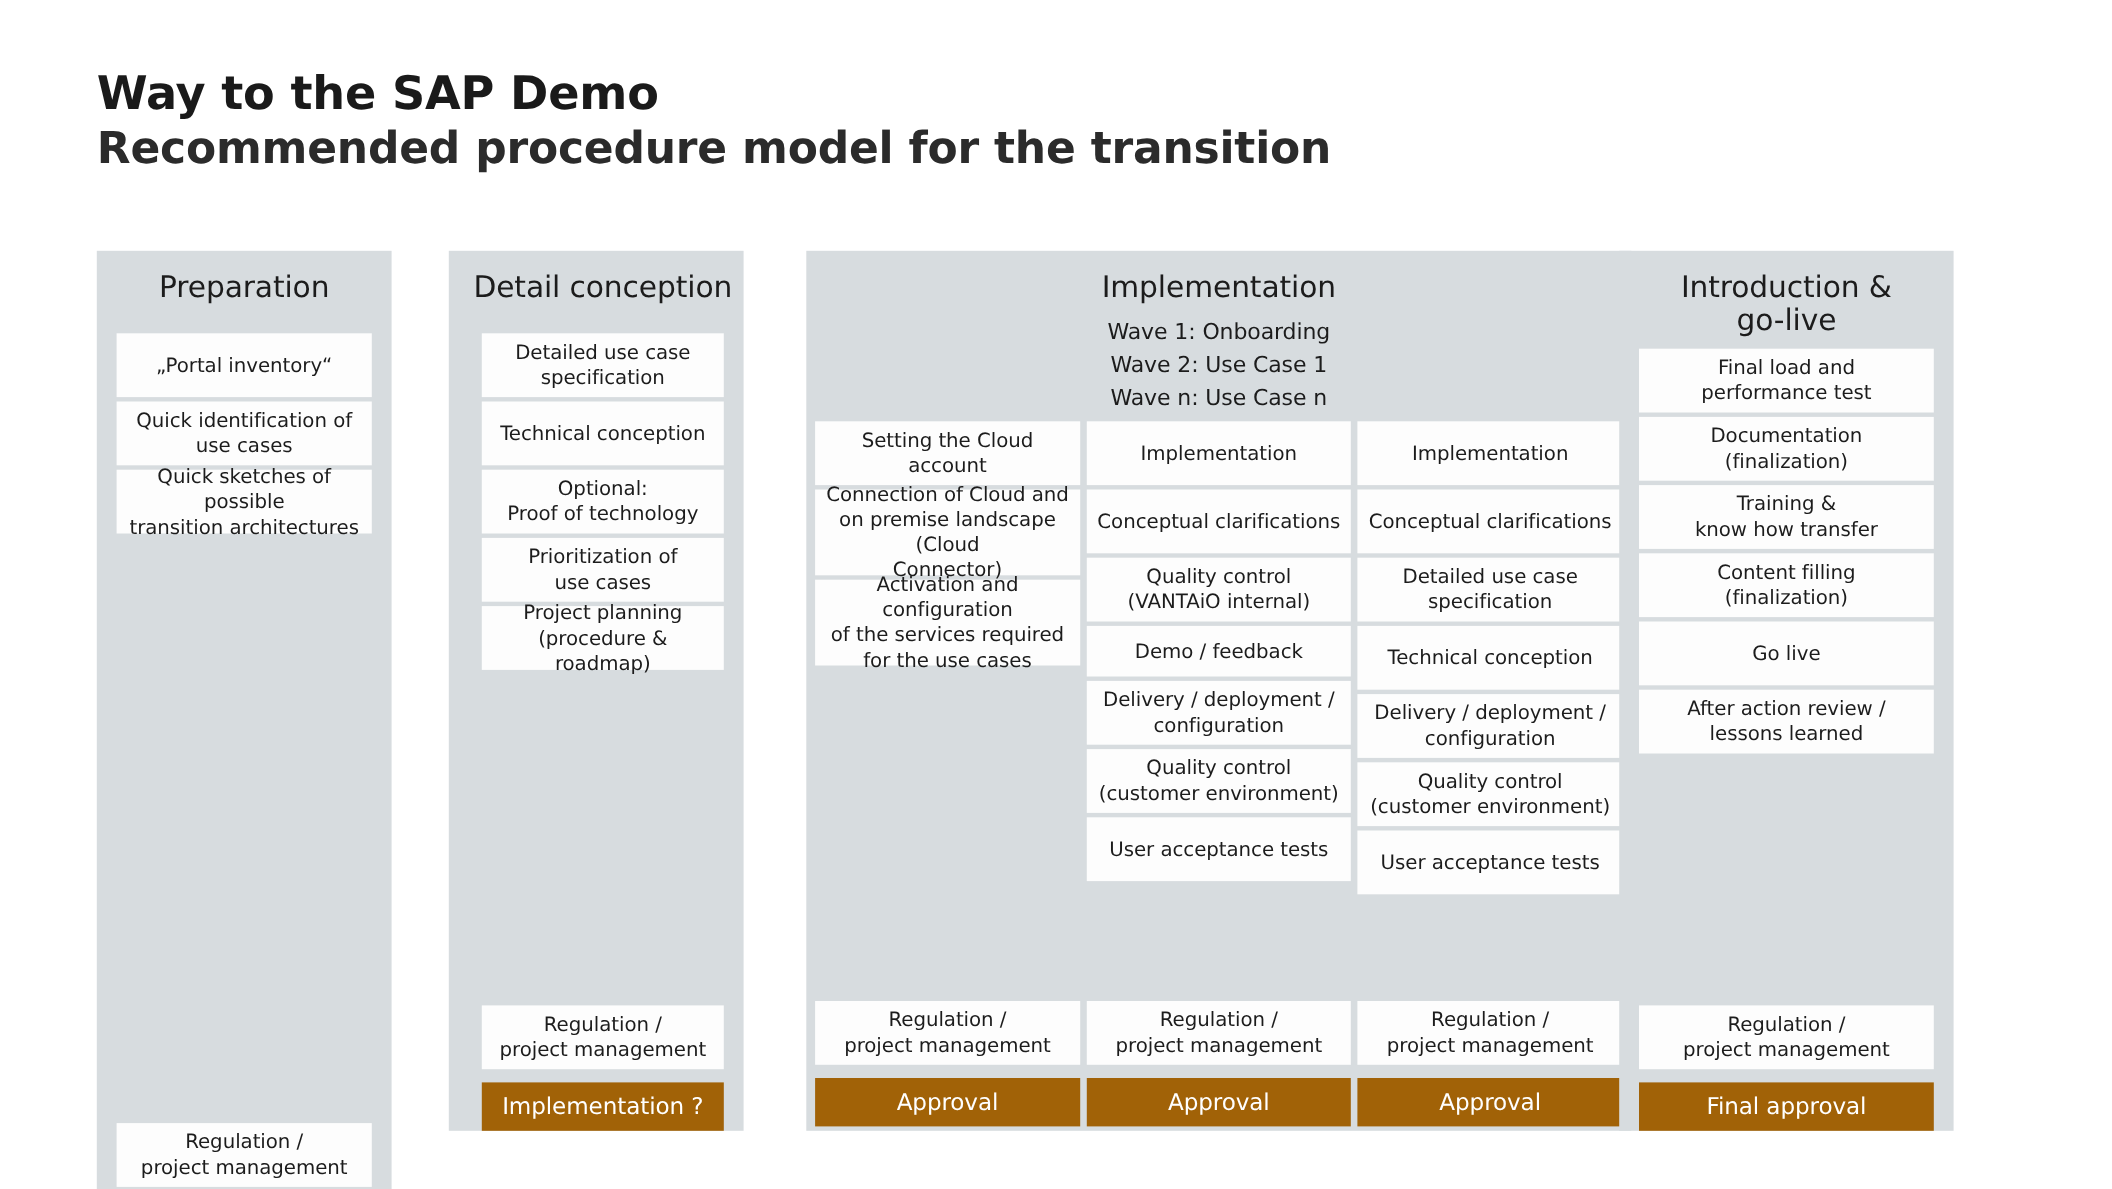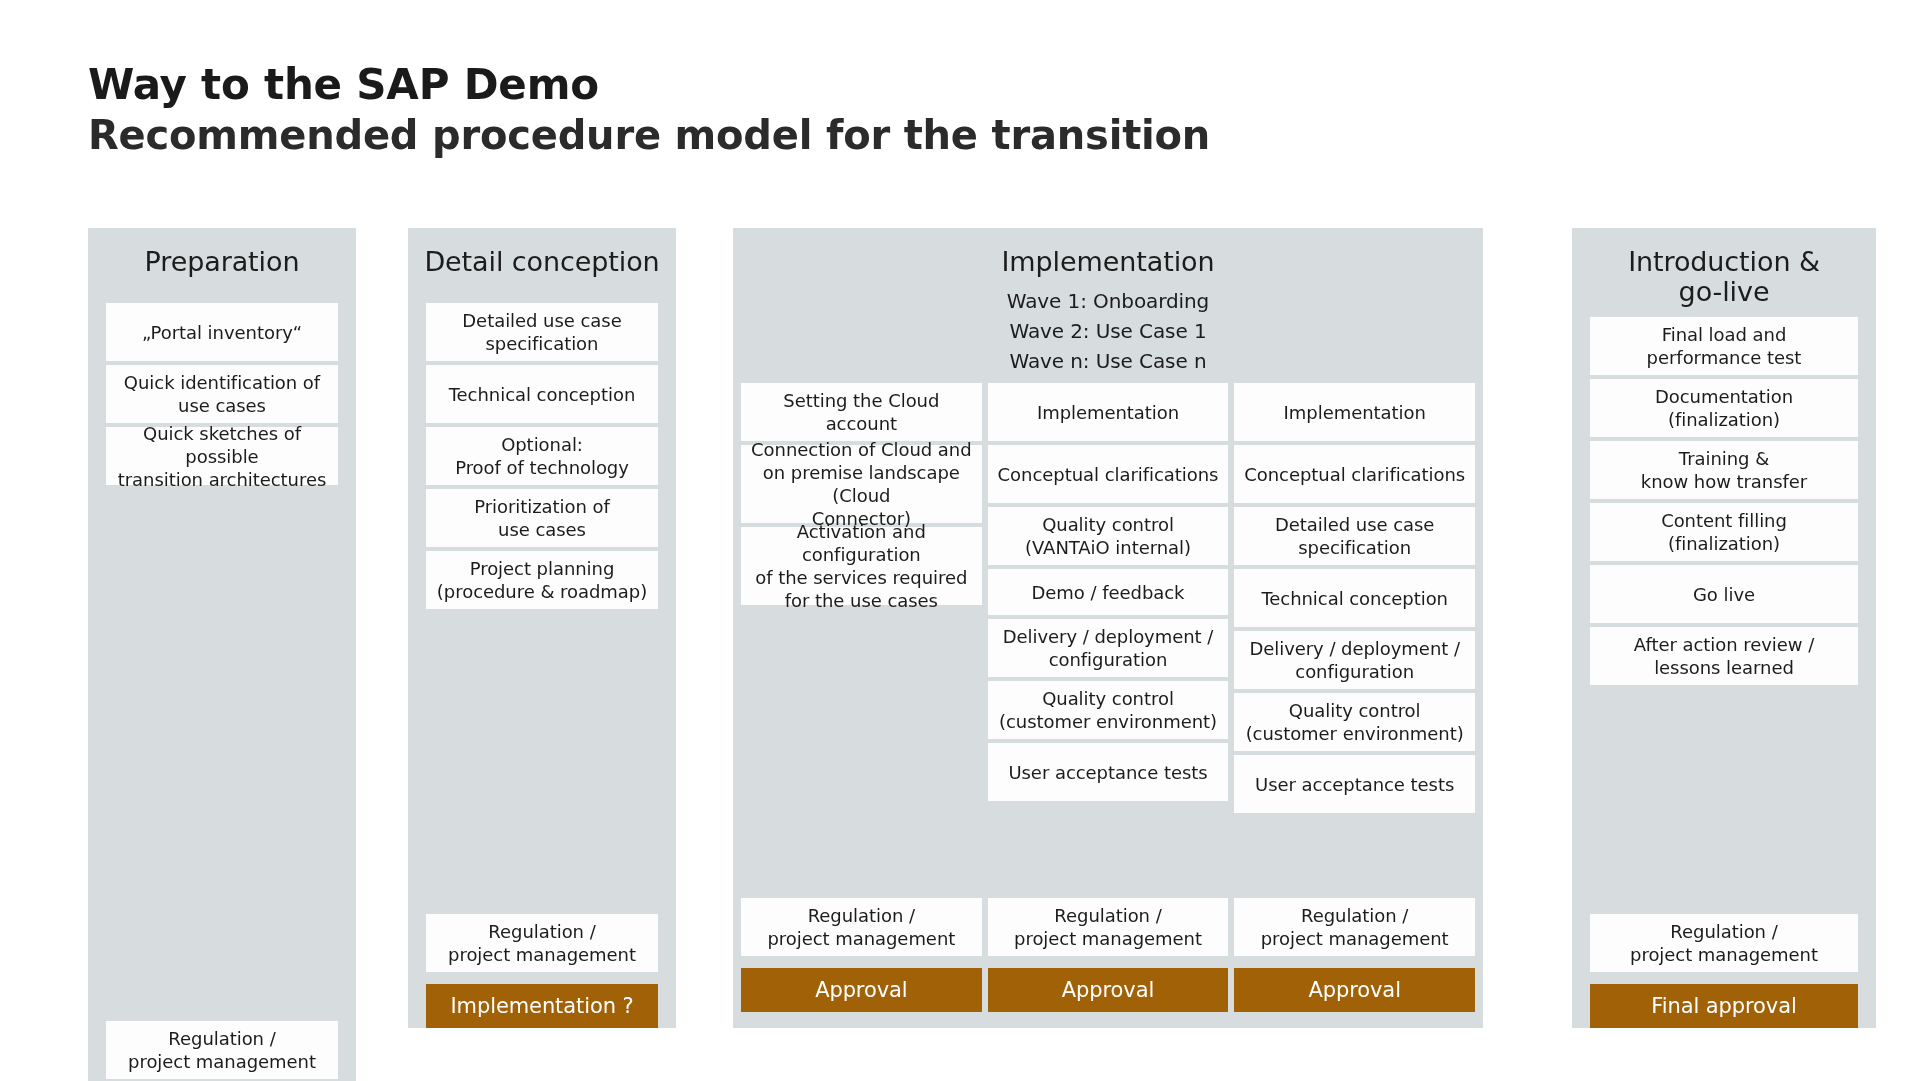--- a/index.html
+++ b/index.html
@@ -68,21 +68,21 @@
           <div class="card" style="height: 58px;">Quick identification of<br>use cases</div>
           <div class="card" style="height: 58px;">Quick sketches of possible<br>transition architectures</div>
         </div>
       <div class="spacer"></div>
       <div class="card" style="height:58px;">Regulation /<br>project management</div>
       <div class="cta-pad"></div>
       <div class="cta">Go / no go ?</div>
     </div>
   </div>
 
-  <div class="panel" id="panel-detail" style="left:408px;top:0;width:268px;height:800px;">
+  <div class="panel" id="panel-detail" style="left:408px;top:0;width:268px;height:800px;padding-left:12px;">
     <div class="panel-title">Detail conception</div>
     <div class="single-col">
       <div class="body-cards" style="margin-top:26px;">
           <div class="card" style="height: 58px;">Detailed use case<br>specification</div>
           <div class="card" style="height: 58px;">Technical conception</div>
           <div class="card" style="height: 58px;">Optional:<br>Proof of technology</div>
           <div class="card" style="height: 58px;">Prioritization of<br>use cases</div>
           <div class="card" style="height: 58px;">Project planning<br>(procedure &amp; roadmap)</div>
         </div>
       <div class="spacer"></div>
@@ -92,21 +92,21 @@
     </div>
   </div>
 
   <div class="panel" id="panel-implementation" style="left:733px;top:0;width:750px;height:800px;">
     <div class="panel-title">Implementation</div>
     <div class="wave-head-row">
       <div class="wave-head">Wave 1: Onboarding</div>
       <div class="wave-head">Wave 2: Use Case 1</div>
       <div class="wave-head">Wave n: Use Case n</div>
     </div>
-    <div class="col-wrap" style="margin-top:10px;padding-bottom:16px;">
+    <div class="col-wrap" style="margin-top:10px;padding-bottom:4px;">
       <div class="col">
         <div class="body-cards">
             <div class="card" style="height: 58px;">Setting the Cloud account</div>
             <div class="card" style="height: 78px;">Connection of Cloud and<br>on premise landscape (Cloud<br>Connector)</div>
             <div class="card" style="height: 78px;">Activation and configuration<br>of the services required<br>for the use cases</div>
           </div>
         <div class="spacer"></div>
         <div class="card" style="height:58px;">Regulation /<br>project management</div>
         <div class="cta-pad"></div>
         <div class="cta">Approval</div>
@@ -137,21 +137,21 @@
             <div class="card" style="height: 58px;">User acceptance tests</div>
           </div>
         <div class="spacer"></div>
         <div class="card" style="height:58px;">Regulation /<br>project management</div>
         <div class="cta-pad"></div>
         <div class="cta">Approval</div>
       </div>
     </div>
   </div>
 
-  <div class="panel" id="panel-golive" style="left:1572px;top:0;width:304px;height:800px;">
+  <div class="panel" id="panel-golive" style="left:1472px;top:0;width:304px;height:800px;">
     <div class="panel-title">Introduction &amp;<br>go-live</div>
     <div class="single-col">
       <div class="body-cards" style="margin-top:10px;">
           <div class="card" style="height: 58px;">Final load and<br>performance test</div>
           <div class="card" style="height: 58px;">Documentation<br>(finalization)</div>
           <div class="card" style="height: 58px;">Training &amp;<br>know how transfer</div>
           <div class="card" style="height: 58px;">Content filling<br>(finalization)</div>
           <div class="card" style="height: 58px;">Go live</div>
           <div class="card" style="height: 58px;">After action review /<br>lessons learned</div>
         </div>

